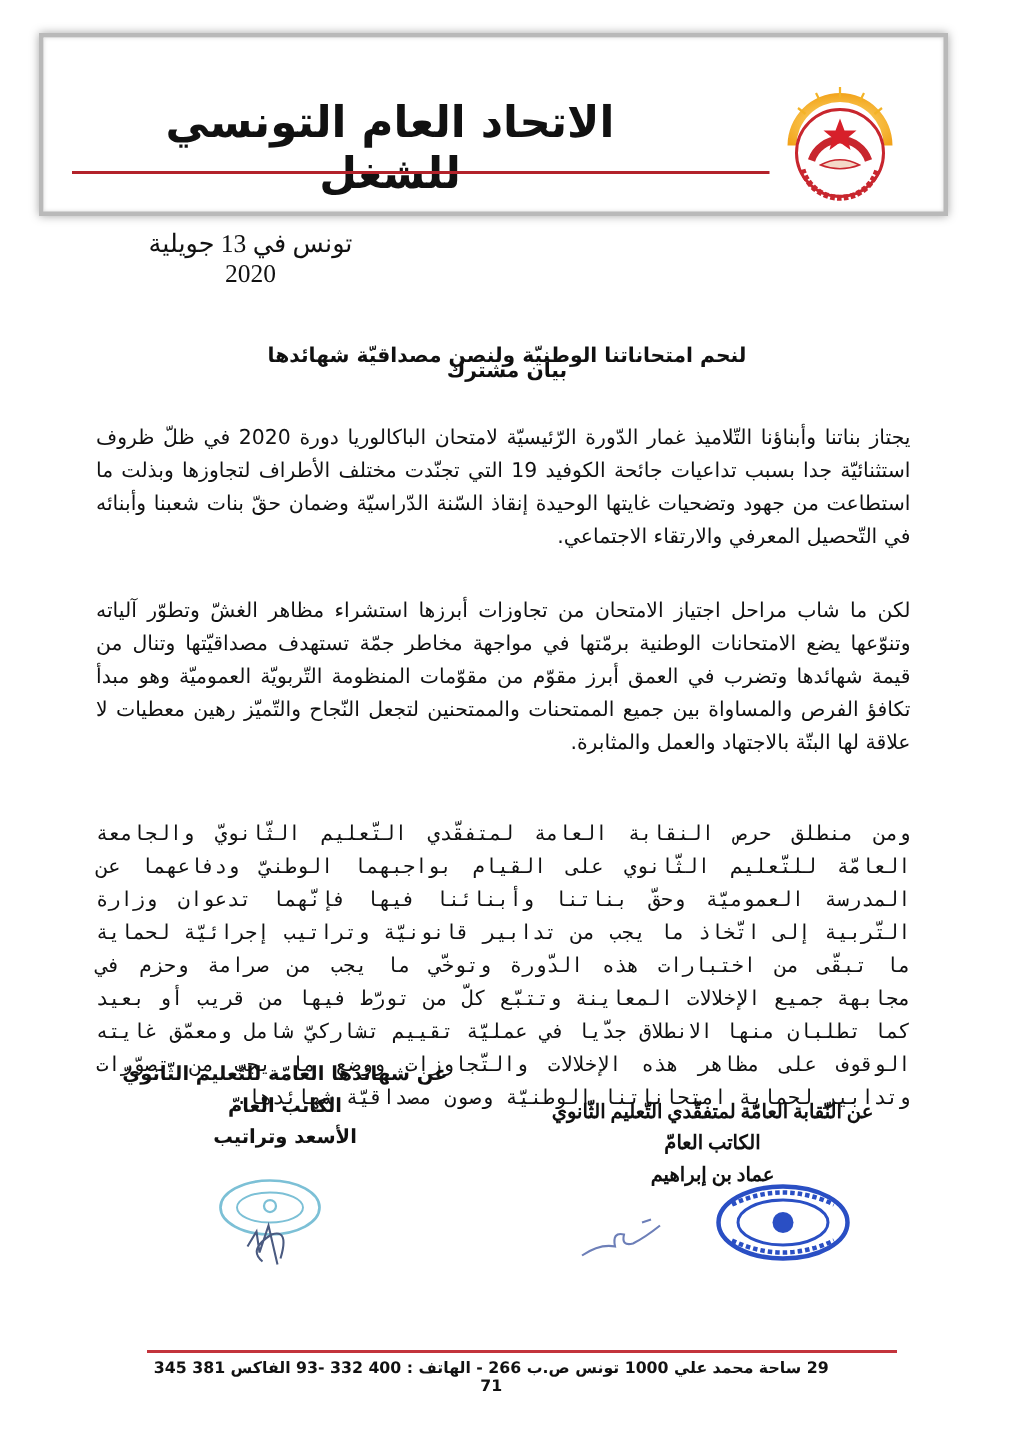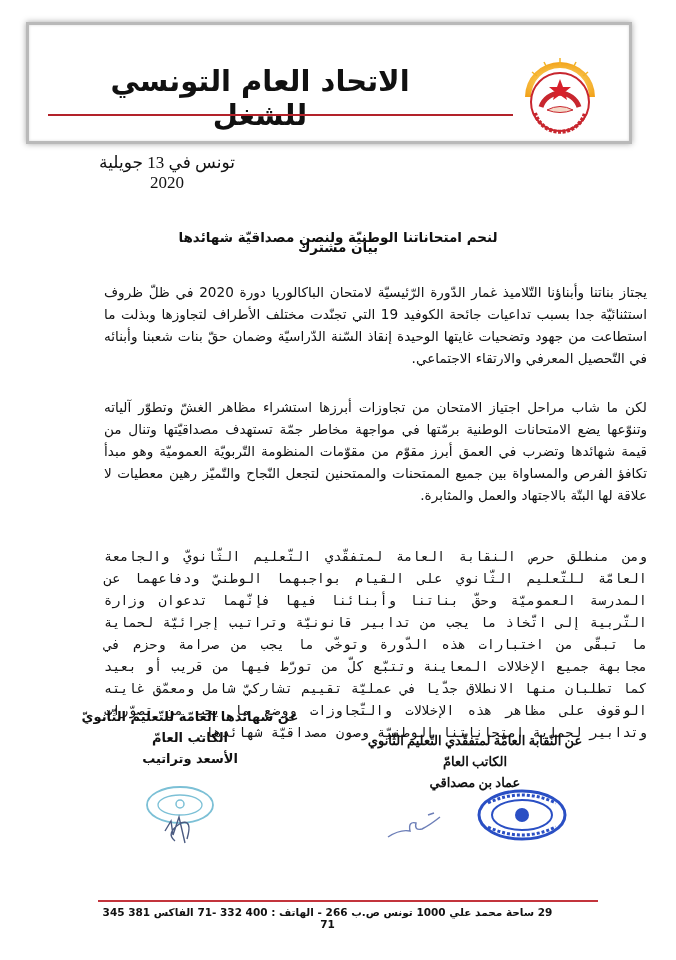--- a/index.html
+++ b/index.html
@@ -28,21 +28,20 @@
     .heading {
       position:absolute; left:0; width:676px; text-align:center; direction:rtl;
       font-weight:bold; font-size:13.5px;
     }
     .h1 { top:193px;margin-top:46px; }
     .h2 { top:229px; }
     .para {
       position:absolute; left:64px; width:543px; direction:rtl; text-align:justify;
       text-align-last:right; font-size:13.6px; line-height:22px;
       font-family:"DejaVu Sans", sans-serif;
-      margin-left:40px;
     }
     .p1 { top:281px; }
     .p2 { top:396px; }
     .p3 { top:547px;font-family:Liberation Mono, monospace; }
     .sig {
       position:absolute; text-align:center; direction:rtl; font-weight:bold; font-size:13px; line-height:21px;
     }
     .sig-right { left:345px; width:260px; top:730px;font-family:Liberation Serif, serif; }
     .sig-left { left:70px; width:240px; top:706px; }
     .stamp { position:absolute; }
@@ -87,21 +86,21 @@
 <div class="heading h1">بيان مشترك</div>
 <div class="heading h2">لنحم امتحاناتنا الوطنيّة ولنصن مصداقيّة شهائدها</div>
 
 <div class="para p1">يجتاز بناتنا وأبناؤنا التّلاميذ غمار الدّورة الرّئيسيّة لامتحان الباكالوريا دورة 2020 في ظلّ ظروف استثنائيّة جدا بسبب تداعيات جائحة الكوفيد 19 التي تجنّدت مختلف الأطراف لتجاوزها وبذلت ما استطاعت من جهود وتضحيات غايتها الوحيدة إنقاذ السّنة الدّراسيّة وضمان حقّ بنات شعبنا وأبنائه في التّحصيل المعرفي والارتقاء الاجتماعي.</div>
 <div class="para p2">لكن ما شاب مراحل اجتياز الامتحان من تجاوزات أبرزها استشراء مظاهر الغشّ وتطوّر آلياته وتنوّعها يضع الامتحانات الوطنية برمّتها في مواجهة مخاطر جمّة تستهدف مصداقيّتها وتنال من قيمة شهائدها وتضرب في العمق أبرز مقوّم من مقوّمات المنظومة التّربويّة العموميّة وهو مبدأ تكافؤ الفرص والمساواة بين جميع الممتحنات والممتحنين لتجعل النّجاح والتّميّز رهين معطيات لا علاقة لها البتّة بالاجتهاد والعمل والمثابرة.</div>
 <div class="para p3">ومن منطلق حرص النقابة العامة لمتفقّدي التّعليم الثّانويّ والجامعة العامّة للتّعليم الثّانوي على القيام بواجبهما الوطنيّ ودفاعهما عن المدرسة العموميّة وحقّ بناتنا وأبنائنا فيها فإنّهما تدعوان وزارة التّربية إلى اتّخاذ ما يجب من تدابير قانونيّة وتراتيب إجرائيّة لحماية ما تبقّى من اختبارات هذه الدّورة وتوخّي ما يجب من صرامة وحزم في مجابهة جميع الإخلالات المعاينة وتتبّع كلّ من تورّط فيها من قريب أو بعيد كما تطلبان منها الانطلاق جدّيا في عمليّة تقييم تشاركيّ شامل ومعمّق غايته الوقوف على مظاهر هذه الإخلالات والتّجاوزات ووضع ما يجب من تصوّرات وتدابير لحماية امتحاناتنا الوطنيّة وصون مصداقيّة شهائدها.</div>
 
 <div class="sig sig-right">
   <div>عن النّقابة العامّة لمتفقّدي التّعليم الثّانوي</div>
   <div>الكاتب العامّ</div>
-  <div>عماد بن مصداقي</div>
+  <div>عماد بن إبراهيم</div>
 </div>
 <div class="sig sig-left">
   <div>عن شهائدها العامّة للتّعليم الثّانويّ</div>
   <div>الكاتب العامّ</div>
   <div>الأسعد وتراتيب</div>
 </div>
 
 <svg class="stamp" style="left:370px; top:785px; width:200px; height:60px;" viewBox="0 0 200 60">
   <path d="M18 52 Q30 44 40 46 Q38 36 46 38 Q44 46 52 44 Q60 40 70 32 M58 30 L64 28" fill="none" stroke="#6d7fb8" stroke-width="1.4"></path>
   <ellipse cx="152" cy="30" rx="43" ry="24" fill="none" stroke="#2a4fc4" stroke-width="3"></ellipse>
@@ -112,13 +111,13 @@
 </svg>
 
 <svg class="stamp" style="left:135px; top:783px; width:90px; height:65px;" viewBox="0 0 90 65">
   <ellipse cx="45" cy="22" rx="33" ry="18" fill="none" stroke="#7cc0d6" stroke-width="1.8"></ellipse>
   <ellipse cx="45" cy="22" rx="22" ry="10" fill="none" stroke="#7cc0d6" stroke-width="1.3"></ellipse>
   <circle cx="45" cy="21" r="4" fill="none" stroke="#7cc0d6" stroke-width="1.5"></circle>
   <path d="M30 48 L36 38 L38 52 L44 34 L50 60 M40 58 Q30 50 46 40 Q58 36 52 56" fill="none" stroke="#4a5a80" stroke-width="1.4"></path>
 </svg>
 
 <div class="footer-line"></div>
-<div class="footer-text">29 ساحة محمد علي 1000 تونس ص.ب 266 - الهاتف : 400 332 -71 الفاكس 381 345 71</div>
+<div class="footer-text">29 ساحة محمد علي 1000 تونس ص.ب 266 - الهاتف : 400 332 -93 الفاكس 381 345 71</div>
 
 </body></html>

